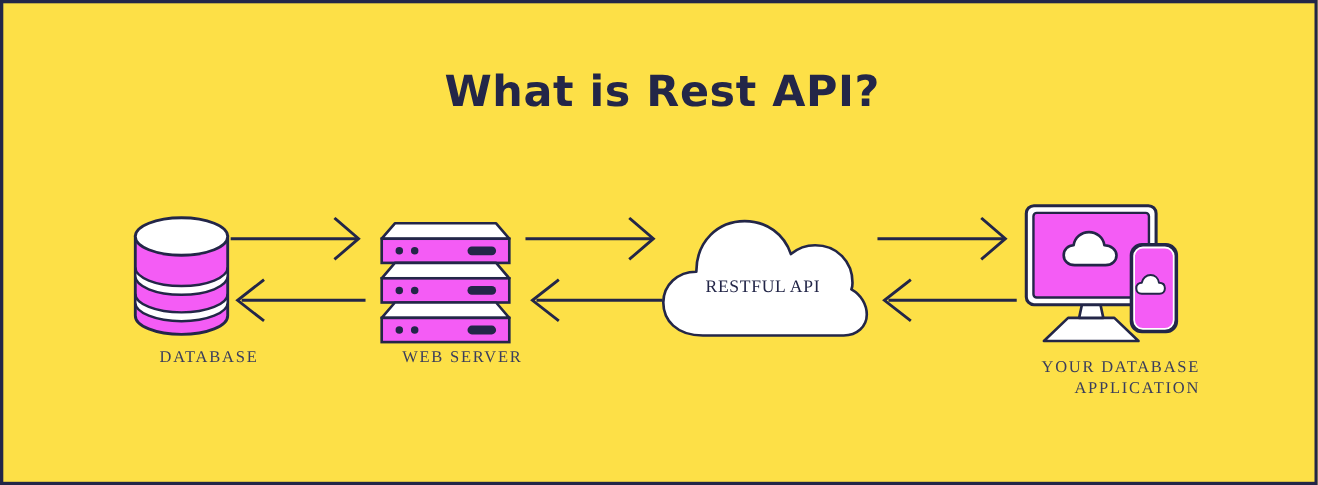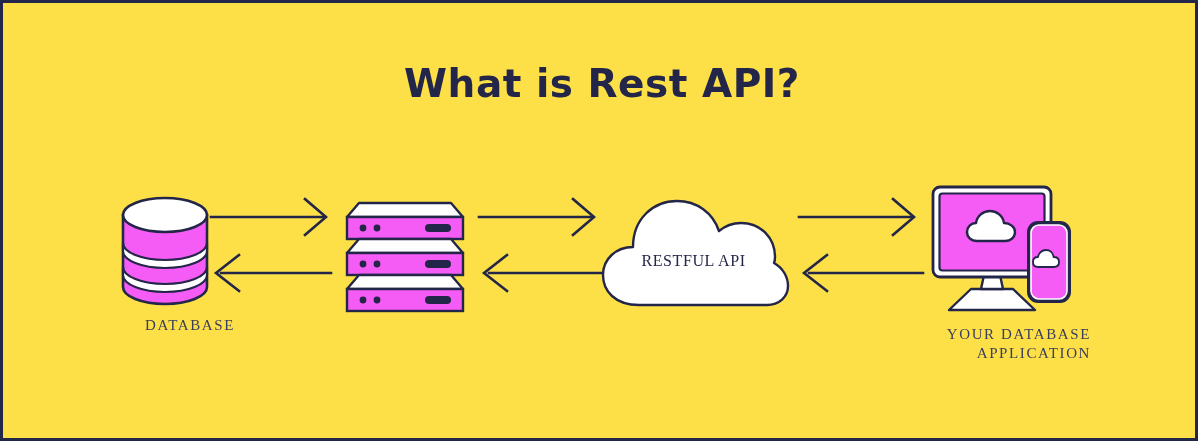--- a/index.html
+++ b/index.html
@@ -116,20 +116,21 @@
 
       <g>
         <path d="M16,84 L108,84 L120,98 L4,98 Z" fill="#ffffff" stroke="#232648" stroke-width="2.4" stroke-linejoin="round"></path>
         <rect x="4" y="98" width="116" height="22" fill="#f45cf5" stroke="#232648" stroke-width="2.4"></rect>
         <circle cx="20" cy="109" r="3.4" fill="#232648"></circle>
         <circle cx="34" cy="109" r="3.4" fill="#232648"></circle>
         <rect x="82" y="105" width="26" height="8" rx="4" fill="#232648"></rect>
       </g>
     </svg>
   </div>
+  <div class="caption" style="left:332px; top:313px; width:140px;">WEB SERVER</div>
 
   <svg class="node" style="left:476px; top:196px;" width="132" height="92">
     <g stroke="#232648" stroke-width="2.6" fill="none" stroke-linecap="square">
       <line x1="0" y1="18" x2="112" y2="18"></line>
       <polyline points="94,0 115,18 94,36"></polyline>
       <line x1="122" y1="74" x2="10" y2="74"></line>
       <polyline points="28,56 5,74 28,92"></polyline>
     </g>
   </svg>
 

